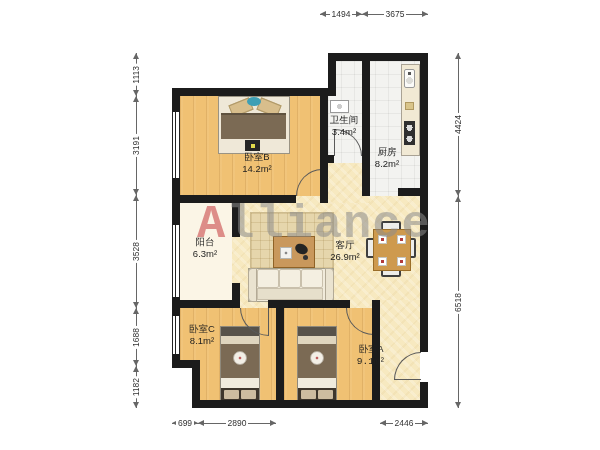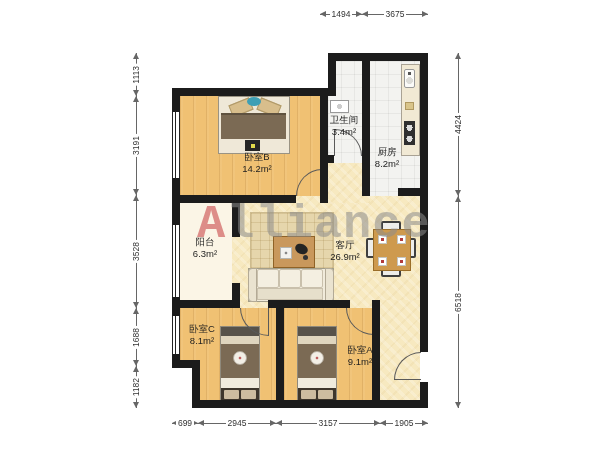--- a/index.html
+++ b/index.html
@@ -236,21 +236,21 @@
     <div>6.3m²</div>
   </div>
   <div class="rlbl" style="left:345px;top:251px;">
     <div>客厅</div>
     <div>26.9m²</div>
   </div>
   <div class="rlbl" style="left:202px;top:335px;">
     <div>卧室C</div>
     <div>8.1m²</div>
   </div>
-  <div class="rlbl" style="left:360px;top:356px;">
+  <div class="rlbl" style="left:371px;top:356px;font-family:Liberation Mono, monospace;">
     <div>卧室A</div>
     <div>9.1m²</div>
   </div>
 
   <div class="wm" style="left:197px;top:201px;font-family:Liberation Mono, monospace;"><b>A</b><span>lliance</span></div>
 
   <div class="dim dim-h" style="left:320px;top:8px;width:42px;">
     <span class="ar aL"></span>
     <span class="lbl">1494</span>
     <span class="ar aR"></span>
@@ -261,31 +261,26 @@
     <span class="ar aR"></span>
   </div>
 
   <div class="dim dim-h" style="left:172px;top:417px;width:26px;">
     <span class="ar aL"></span>
     <span class="lbl">699</span>
     <span class="ar aR"></span>
   </div>
   <div class="dim dim-h" style="left:198px;top:417px;width:78px;">
     <span class="ar aL"></span>
-    <span class="lbl">2945</span>
-    <span class="ar aR"></span>
-  </div>
-  <div class="dim dim-h" style="left:276px;top:417px;width:104px;">
-    <span class="ar aL"></span>
-    <span class="lbl">3157</span>
+    <span class="lbl">2890</span>
     <span class="ar aR"></span>
   </div>
   <div class="dim dim-h" style="left:380px;top:417px;width:48px;">
     <span class="ar aL"></span>
-    <span class="lbl">1905</span>
+    <span class="lbl">2446</span>
     <span class="ar aR"></span>
   </div>
 
   <div class="dim dim-v" style="left:130px;top:53px;height:43px;">
     <span class="ar aT"></span>
     <span class="lbl">1113</span>
     <span class="ar aB"></span>
   </div>
   <div class="dim dim-v" style="left:130px;top:96px;height:99px;">
     <span class="ar aT"></span>

